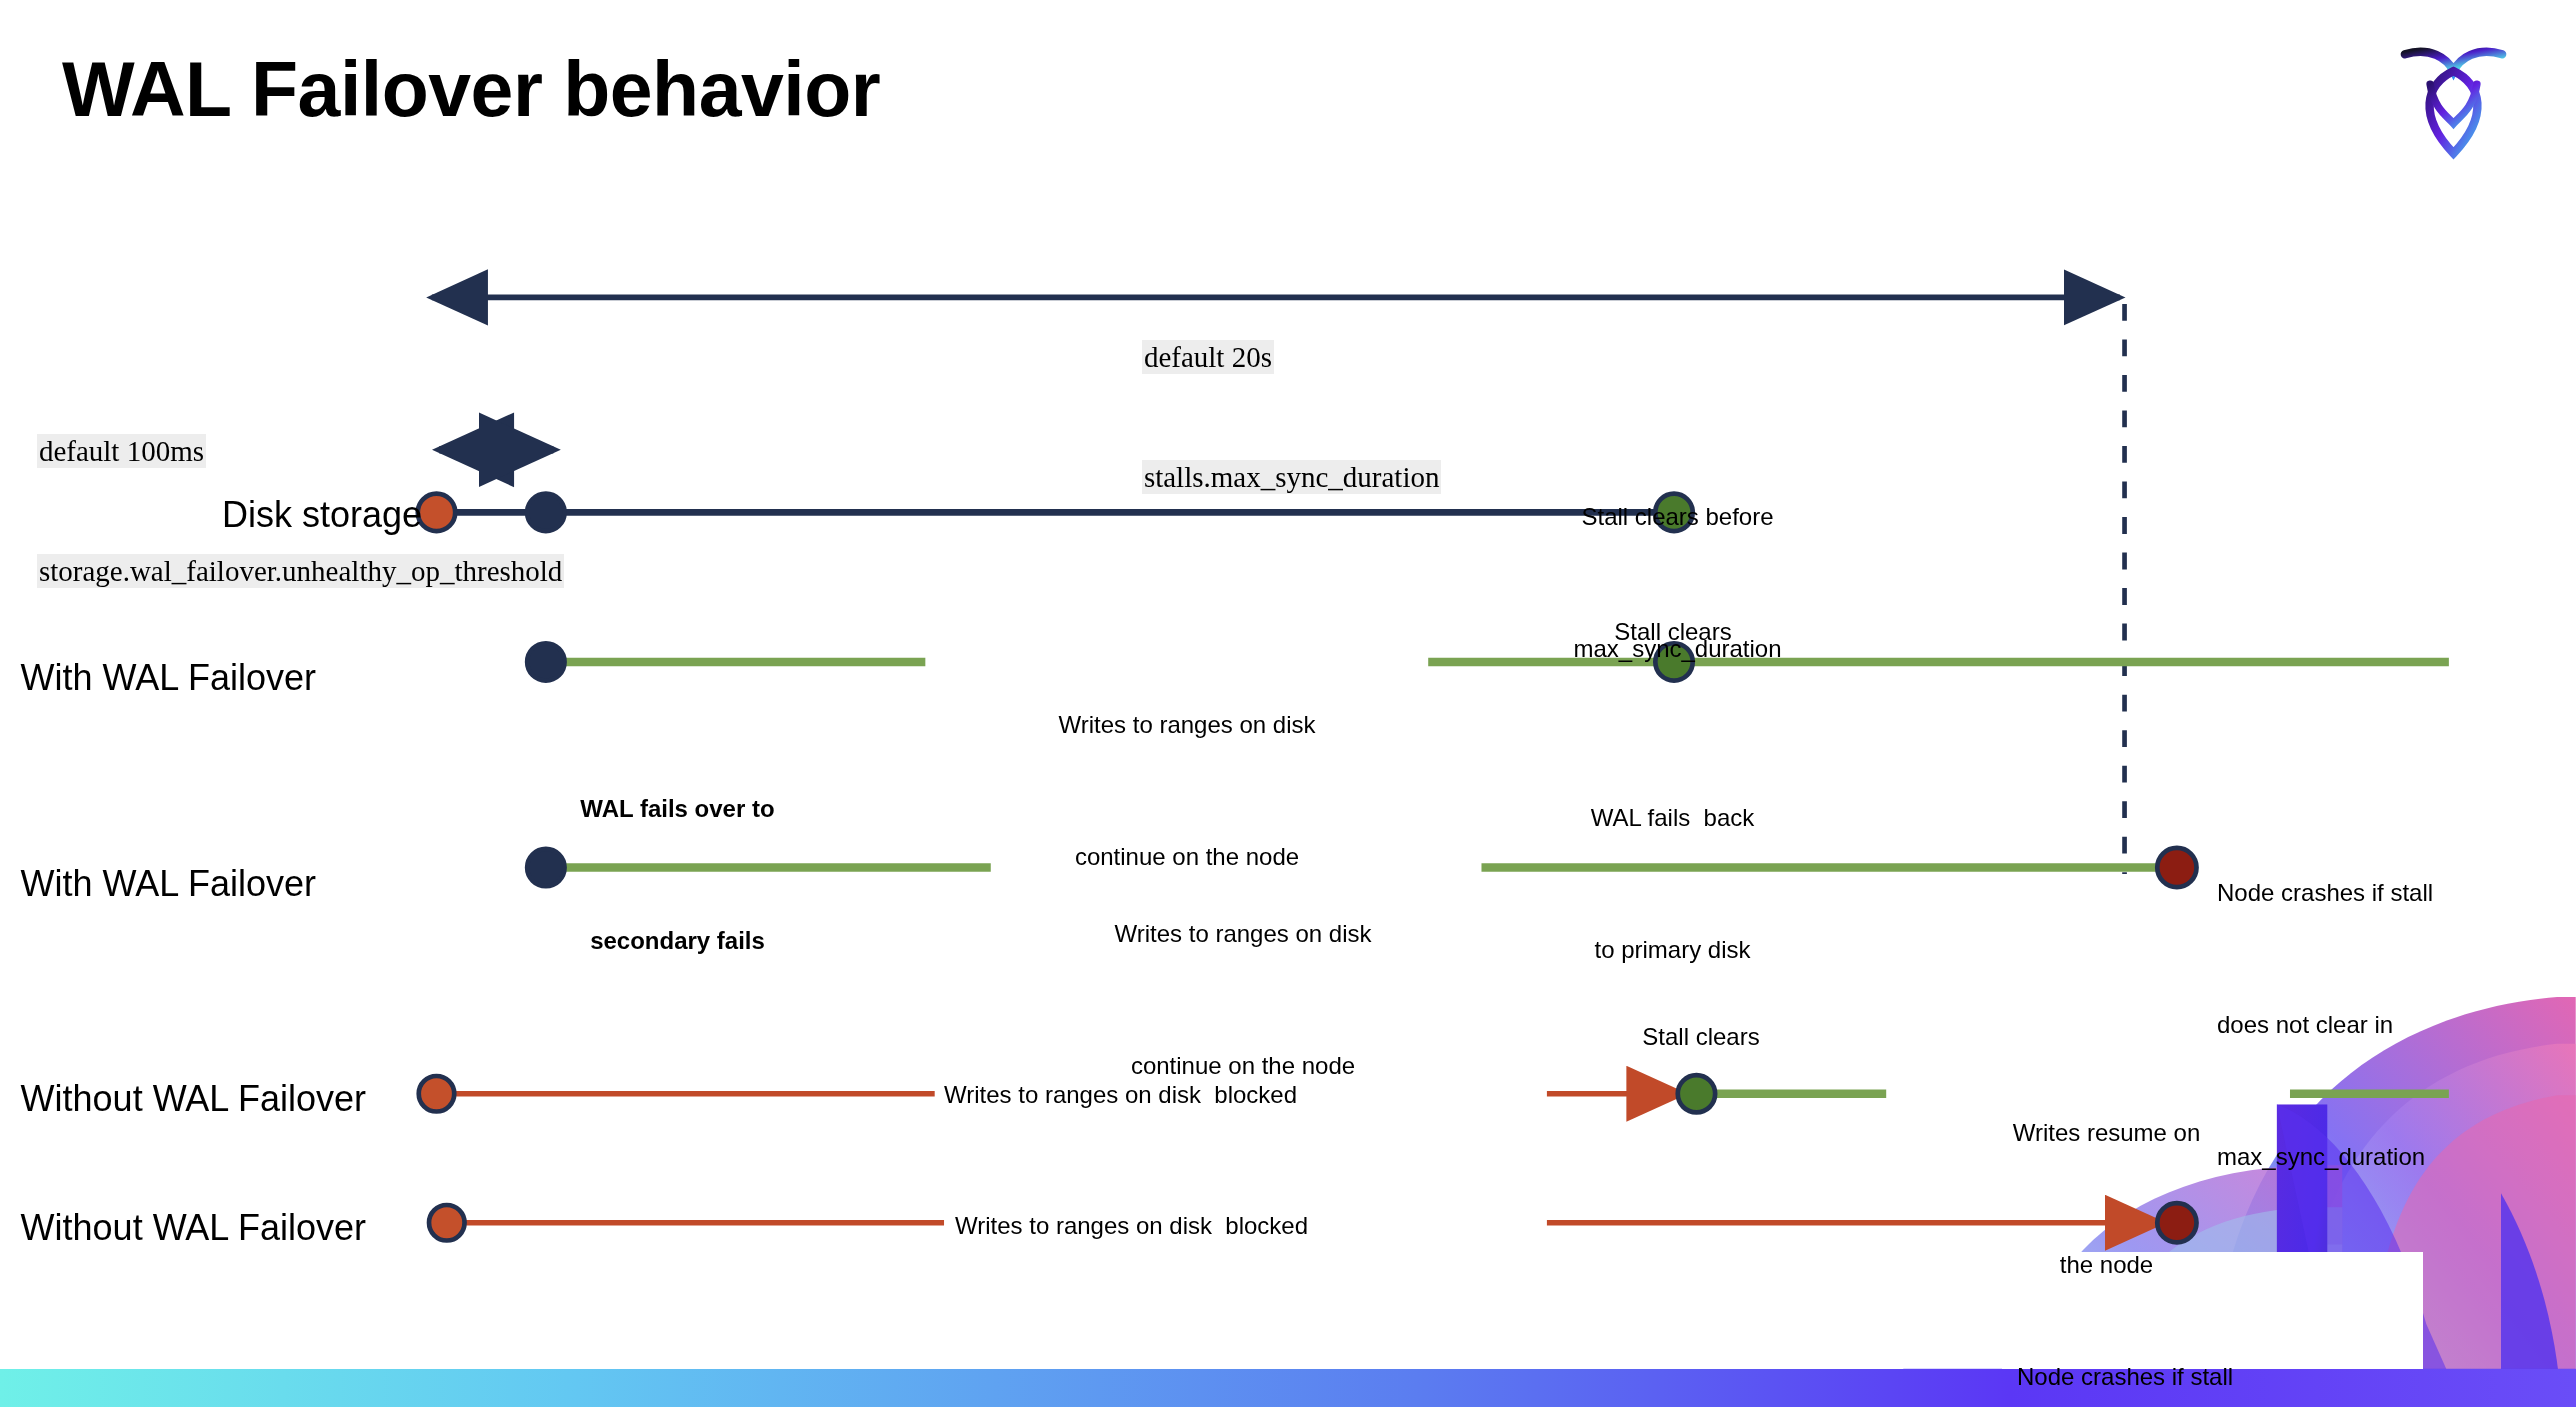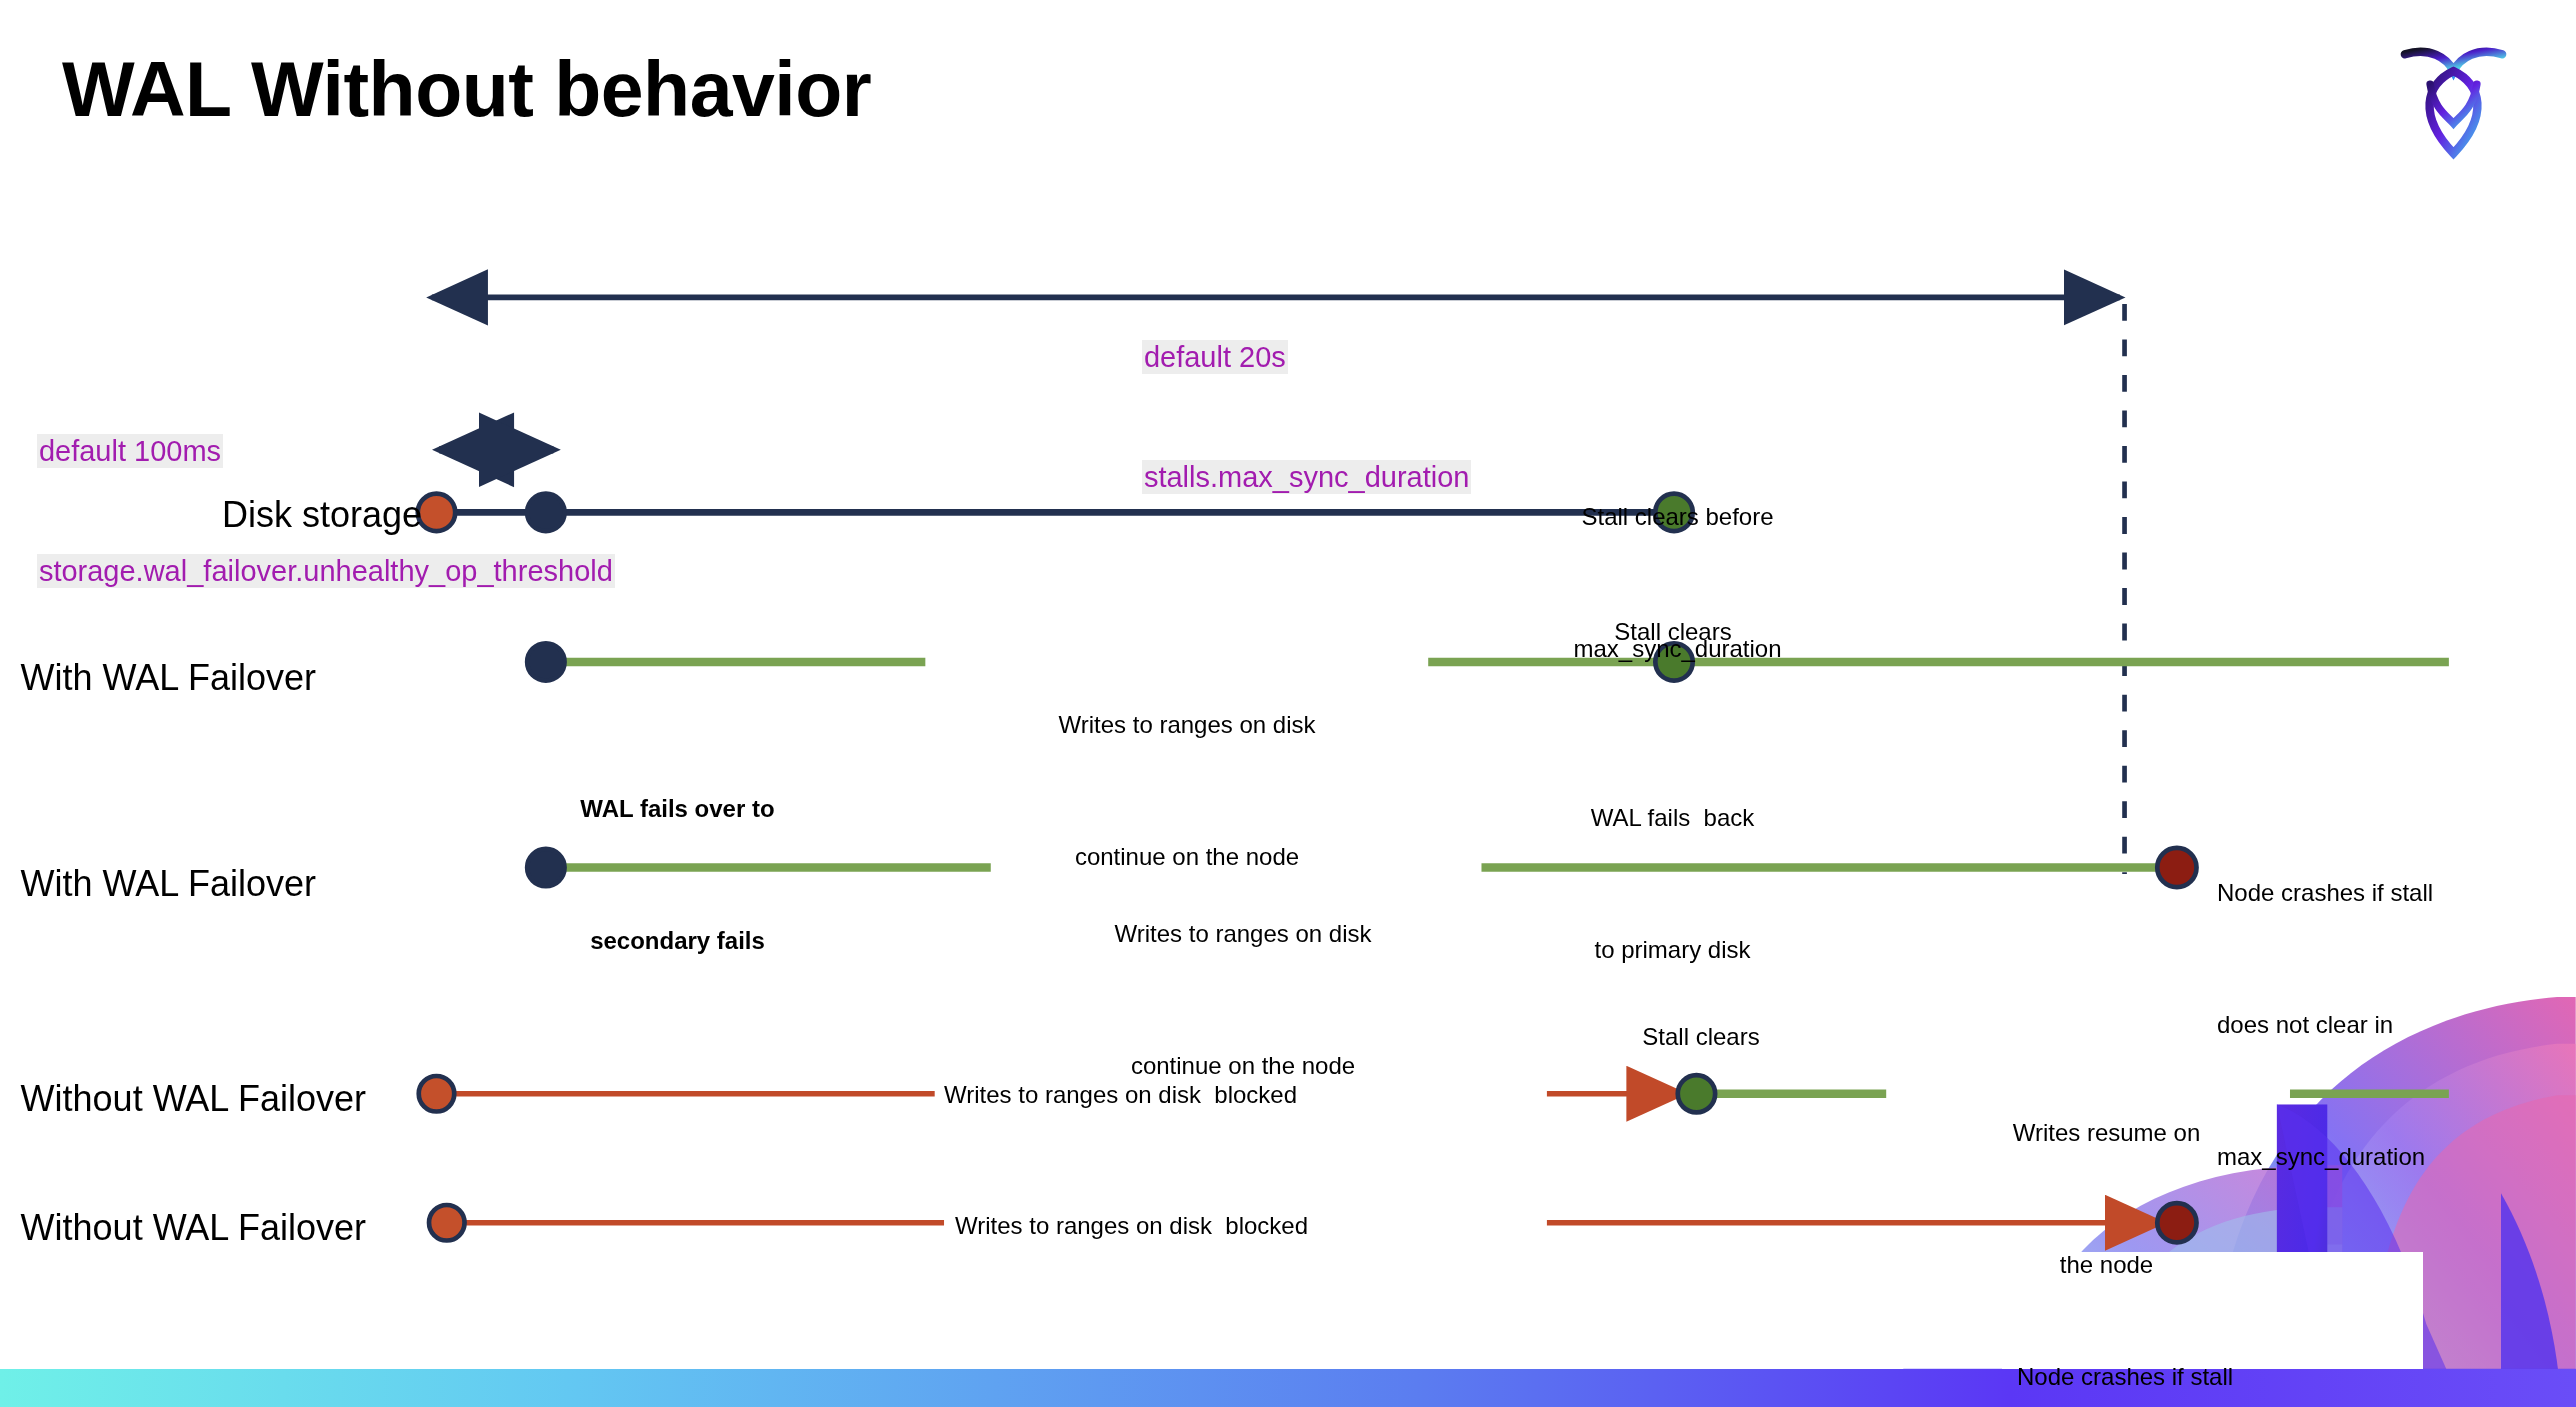--- a/index.html
+++ b/index.html
@@ -43,32 +43,32 @@
   .lbl{
     position:absolute;color:#000000;
     font-family:"Liberation Sans", sans-serif;
     font-size:24px;line-height:44px;white-space:pre;
   }
   .lbl.row-name{font-size:36px;}
   .lbl.center{text-align:center;}
 
   .code{
     position:absolute;
-    font-family:Liberation Sans, sans-serif;
-    font-size:29px;line-height:40px;color:#a21caf;
+    font-family:Liberation Serif, serif;
+    font-size:29px;line-height:40px;color:#000000;
     white-space:pre;
   }
   .code span{background:#ededed;padding:0.9px 1.9px;}
 </style>
 </head>
 <body>
 
 <div class="slide">
 
-  <div class="title">WAL Without behavior</div>
+  <div class="title">WAL Failover behavior</div>
 
   <div class="logo">
     <svg viewBox="0 0 170 160" width="159" height="150">
       <defs>
         <linearGradient id="lgA" x1="0" y1="0" x2="1" y2="1">
           <stop offset="0%" stop-color="#141226"></stop>
           <stop offset="35%" stop-color="#4b1ec9"></stop>
           <stop offset="70%" stop-color="#4fd6e8"></stop>
           <stop offset="100%" stop-color="#2b7df5"></stop>
         </linearGradient>

